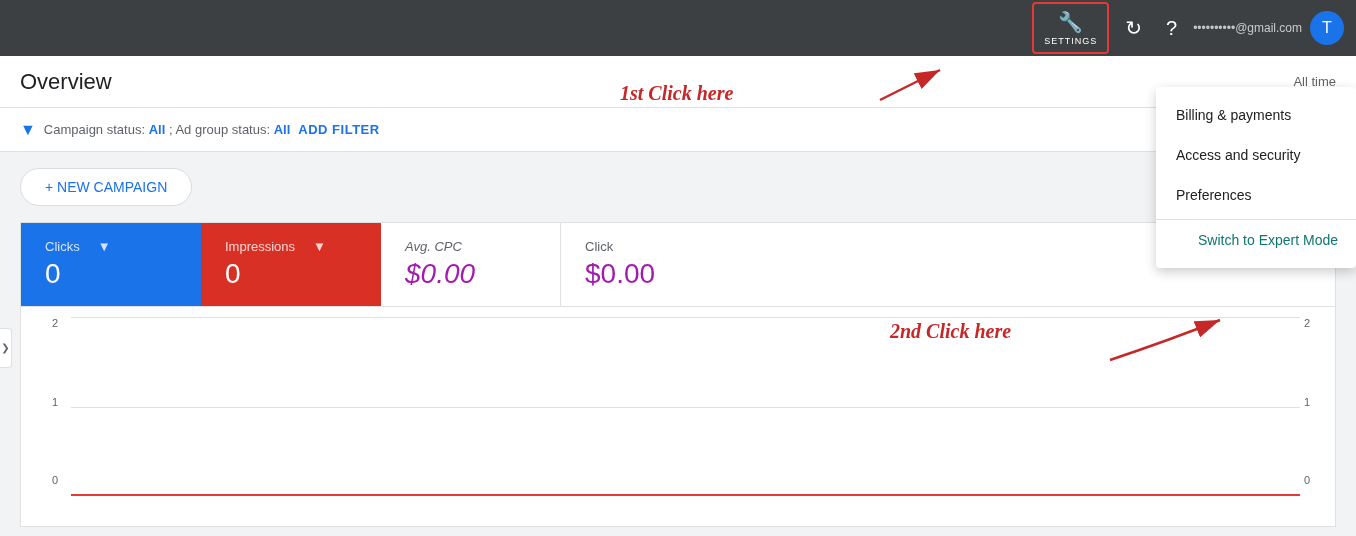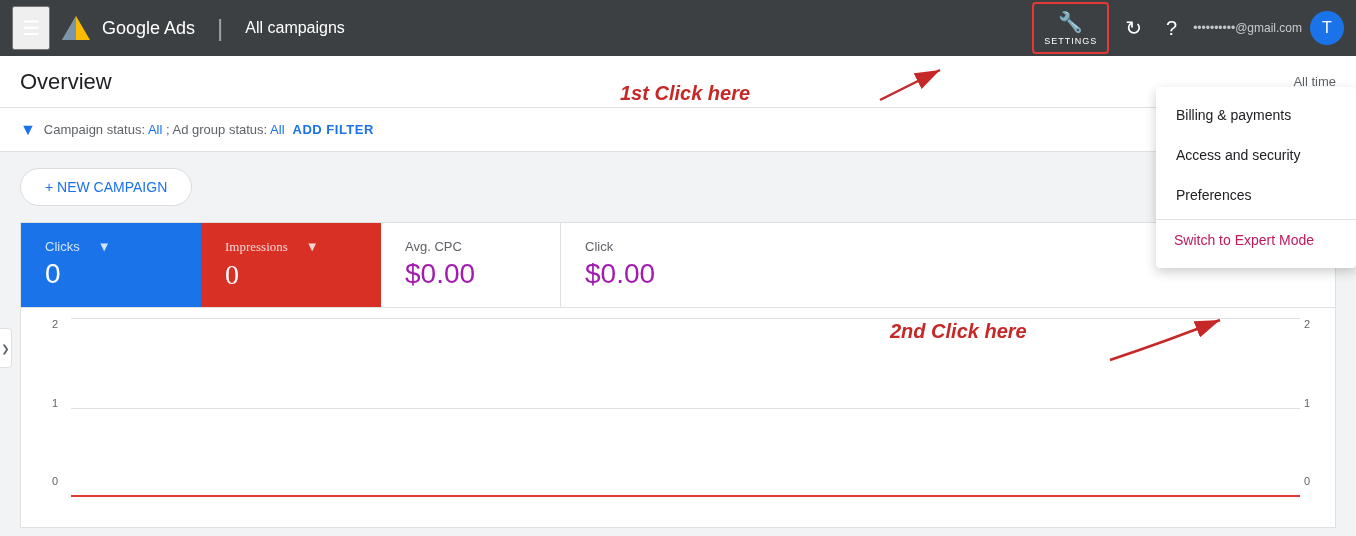--- a/index.html
+++ b/index.html
@@ -133,21 +133,21 @@
     .filter-icon {
       color: #1a73e8;
       font-size: 16px;
     }
     .filter-text {
       font-size: 13px;
       color: #5f6368;
     }
     .filter-link {
       color: #1a73e8;
-      font-weight: 400;
+      font-weight: 700;
     }
     .add-filter-btn {
       font-size: 13px;
       color: #1a73e8;
       font-weight: 600;
       letter-spacing: 0.5px;
       cursor: pointer;
       background: none;
       border: none;
     }
@@ -216,21 +216,20 @@
     }
     .metric-card {
       padding: 16px 24px;
       min-width: 180px;
     }
     .metric-card.blue {
       background: #1a73e8;
     }
     .metric-card.red {
       background: #d93025;
-      font-family: Liberation Serif, serif;
     }
     .metric-label {
       font-size: 13px;
       color: #5f6368;
       display: flex;
       align-items: center;
       gap: 18px;
     }
     .metric-card.blue .metric-label,
     .metric-card.red .metric-label {
@@ -323,38 +322,39 @@
     .dropdown-item {
       padding: 12px 20px;
       font-size: 14px;
       color: #202124;
       cursor: pointer;
     }
     .switch-expert {
       display: block;
       padding: 12px 18px;
       font-size: 14px;
-      color: #be185d;
+      color: #0f766e;
       cursor: pointer;
       background: #fff;
       border: none;
       width: 100%;
-      text-align: left;
+      text-align: right;
       border-top: 1px solid #e0e0e0;
       margin-top: 4px;
     }
 
     
     .annotation {
       position: absolute;
       color: #c62828;
       font-size: 18px;
       font-weight: 700;
       font-style: italic;
       pointer-events: none;
+      font-family: Liberation Serif, serif;
     }
     .arrow-svg {
       position: absolute;
       pointer-events: none;
     }
 
     
     .sidebar-handle {
       position: absolute;
       left: 0;
@@ -384,31 +384,20 @@
     .content-area {
       position: relative;
     }
   </style>
 </head>
 <body>
 
 <div class="wrapper">
 
   <div class="header">
-    <div class="header-left">
-      <button class="hamburger">☰</button>
-
-      <svg width="32" height="32" viewBox="0 0 32 32">
-        <polygon points="16,4 2,28 30,28" fill="#fbbc04"></polygon>
-        <polygon points="16,4 2,28 16,28" fill="#4285f4" opacity="0.7"></polygon>
-      </svg>
-      <span class="app-title">Google Ads</span>
-      <span class="divider">|</span>
-      <span class="page-subtitle">All campaigns</span>
-    </div>
     <div class="header-right">
 
       <button class="settings-btn">
         <span class="settings-icon-wrap">🔧</span>
         <span class="settings-label">SETTINGS</span>
       </button>
       <button class="header-icon-btn">↻</button>
       <button class="header-icon-btn">?</button>
       <span class="account-email">••••••••••@gmail.com</span>
       <div class="avatar">
@@ -471,21 +460,21 @@
           </div>
           <div class="metric-value">0</div>
         </div>
         <div class="metric-card red">
           <div class="metric-label">
             <span>Impressions</span>
             <span>▼</span>
           </div>
           <div class="metric-value">0</div>
         </div>
-        <div class="metric-card" style="border-right:1px solid #e0e0e0;">
+        <div class="metric-card" style="border-right:1px solid #e0e0e0;font-style:italic;">
           <div class="metric-label">Avg. CPC</div>
           <div class="metric-value">$0.00</div>
         </div>
         <div class="metric-card">
           <div class="metric-label">Click</div>
           <div class="metric-value">$0.00</div>
         </div>
       </div>
 
       <div class="chart-area">

